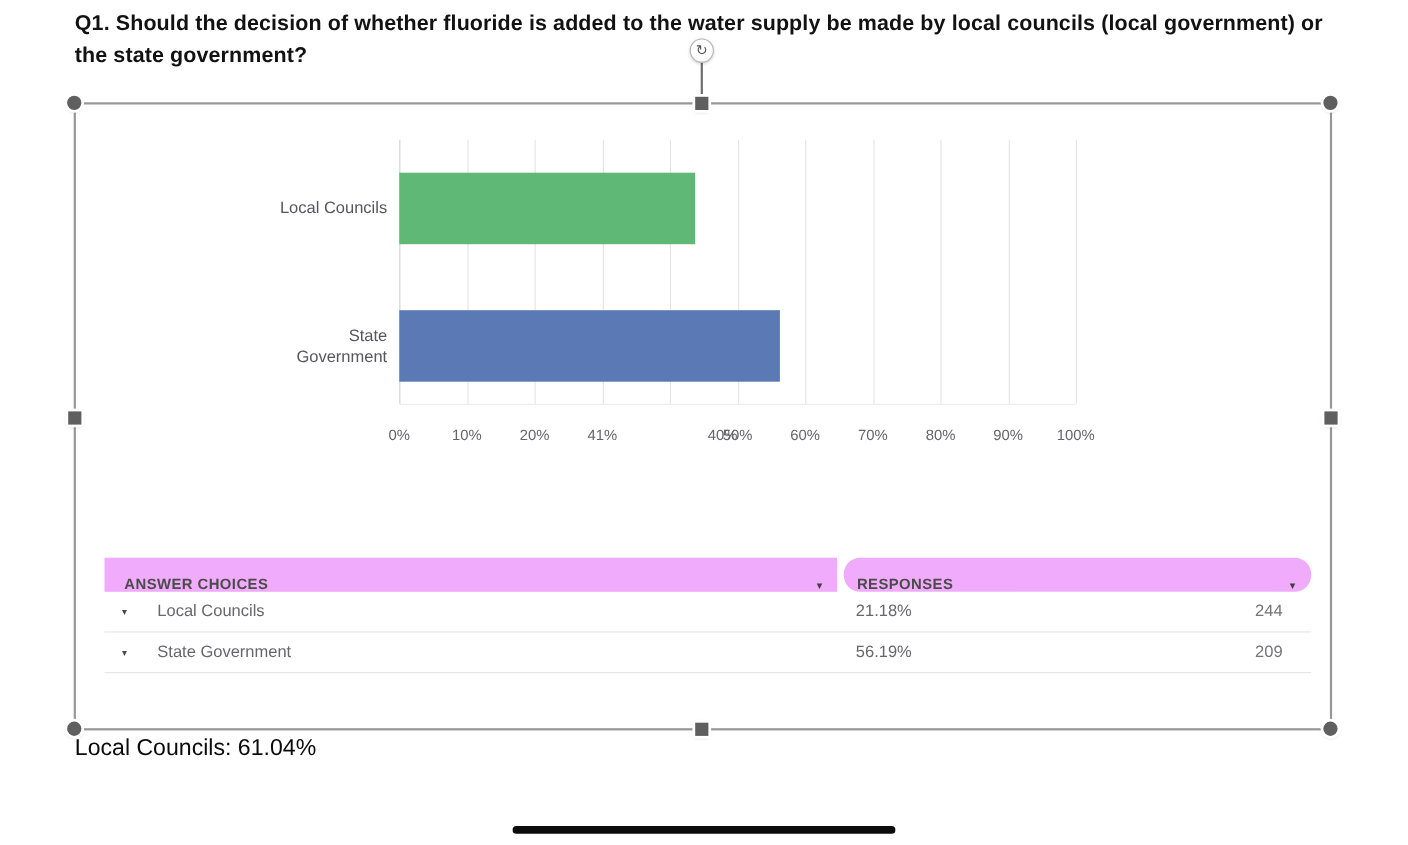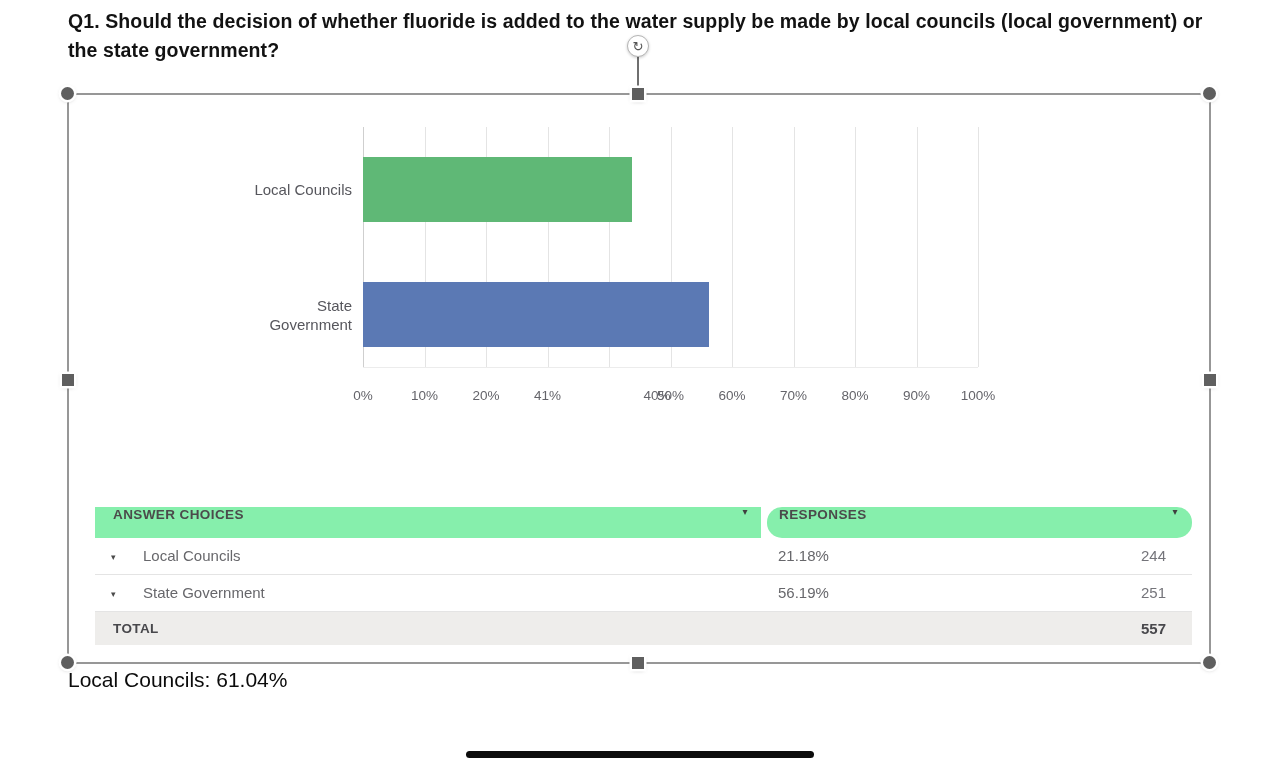--- a/index.html
+++ b/index.html
@@ -42,21 +42,21 @@
     display:flex; align-items:center; justify-content:flex-end;
     text-align:right; height:65px; color:#56565c; font-size:15px; line-height:19px;
   }
   .x-ticks { position:absolute; left:363px; top:388px; width:615px; height:18px; }
   .x-tick { position:absolute; transform:translateX(-50%); font-size:13.5px; color:#64646a; white-space:nowrap; }
 
   
   .results-table { position:absolute; left:95px; top:507px; width:1097px; font-size:15px; }
   .thead { display:flex; height:31px; }
   .th {
-    background:#86efac; display:flex; align-items:flex-start;
+    background:#f0abfc; display:flex; align-items:flex-end;
     font-size:13.5px; font-weight:700; color:#4b4b4b; letter-spacing:.4px;gap:32px;
   }
   .th-choices { width:666px; padding:0 13px 0 18px; justify-content:space-between; }
   .th-gap { width:6px; background:#fff; }
   .th-resp { flex:1; padding:0 14px 0 12px; justify-content:space-between;border-radius:15px; }
   .caret { font-size:10px; color:#3f3f3f; font-family:"DejaVu Sans", sans-serif; line-height:1; }
   .trow { position:relative; height:37px; border-bottom:1px solid #e4e4e4; }
   .row-caret { position:absolute; left:16px; top:14px; font-size:9px; color:#4a4a4a; font-family:"DejaVu Sans", sans-serif; cursor:pointer; }
   .row-choice { position:absolute; left:48px; top:9px; color:#67676b; }
   .row-percent { position:absolute; left:683px; top:9px; color:#67676b; }
@@ -145,26 +145,22 @@
       <span class="row-caret">▾</span>
       <span class="row-choice">Local Councils</span>
       <span class="row-percent">21.18%</span>
       <span class="row-count">244</span>
     </div>
 
     <div class="trow">
       <span class="row-caret">▾</span>
       <span class="row-choice">State Government</span>
       <span class="row-percent">56.19%</span>
-      <span class="row-count">251</span>
+      <span class="row-count">209</span>
     </div>
 
-    <div class="trow-total">
-      <span class="total-label">TOTAL</span>
-      <span class="total-value">557</span>
-    </div>
   </section>
 
   <p class="note-text">Local Councils: 61.04%</p>
 
   <div class="divider-bar"></div>
 
 </main>
 
 </body></html>

